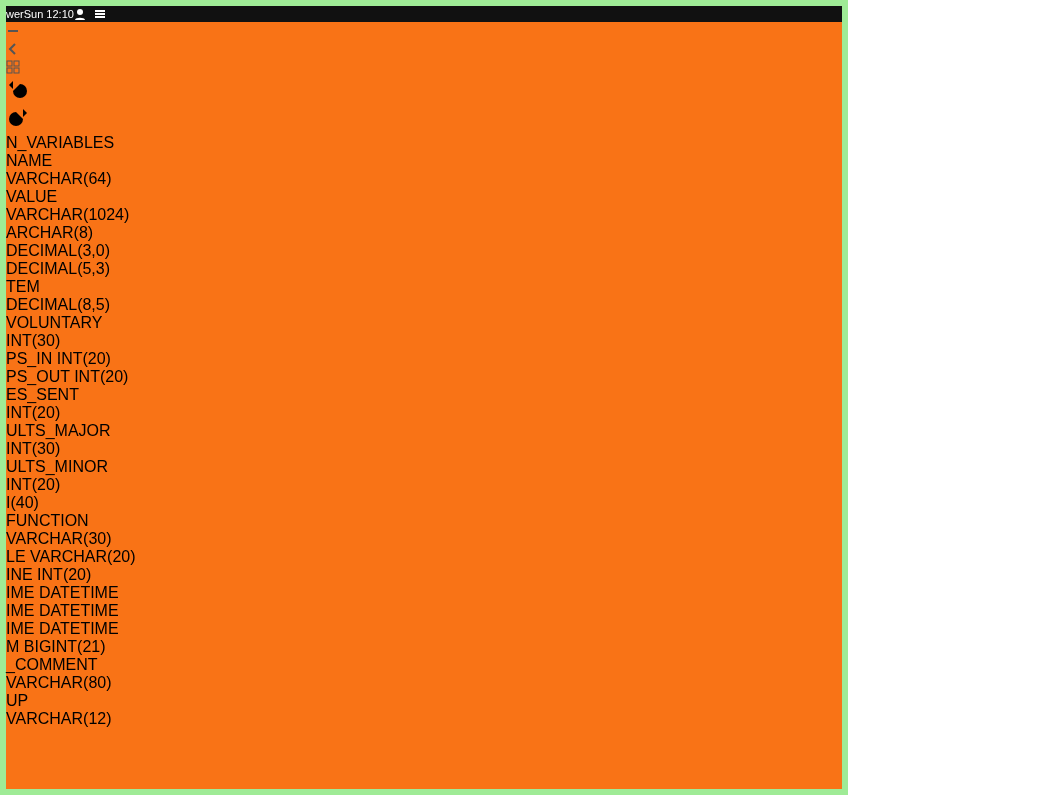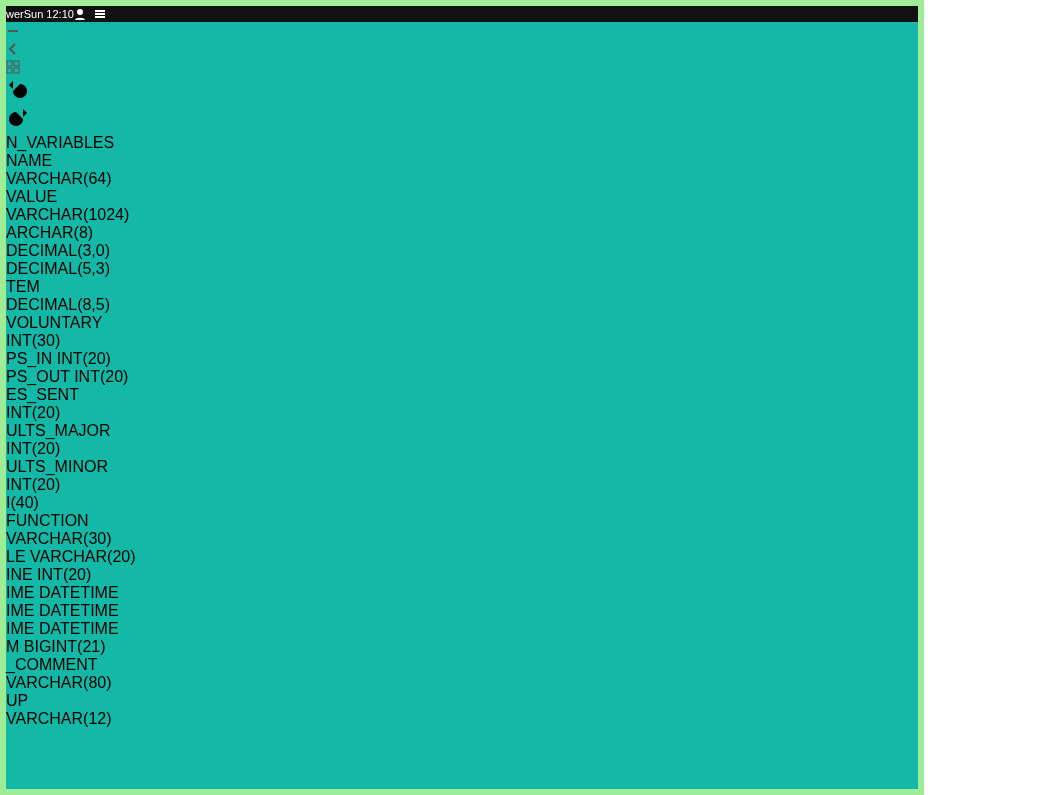--- a/index.html
+++ b/index.html
@@ -5,24 +5,24 @@
 html, body {
   margin: 0;
   padding: 0;
   width: 1060px;
   height: 795px;
   overflow: hidden;
   font-family: Arial, Helvetica, sans-serif;
   background: #fff;
 }
 .frame {
-  width: 924px;
+  width: 848px;
   height: 795px;
   position: relative;
-  background: #14b8a6;
+  background: #f97316;
   border: 6px solid #9feb96;
   box-sizing: border-box;
 }
 .mac-bar {
   position: absolute;
   top: 0; left: 0; right: 0;
   height: 16px;
   background: #111;
   color: #fff;
   font-size: 11px;
@@ -167,21 +167,21 @@
           <div class="r"><span class="dot"></span><span>NAME VARCHAR(64)</span></div>
           <div class="r"><span class="dot"></span><span>VALUE VARCHAR(1024)</span></div>
           <div class="r"><span class="dot"></span><span>ARCHAR(8)</span></div>
           <div class="r"><span class="dot"></span><span>DECIMAL(3,0)</span></div>
           <div class="r"><span class="dot"></span><span>DECIMAL(5,3)</span></div>
           <div class="r"><span class="dot"></span><span>TEM DECIMAL(8,5)</span></div>
           <div class="r"><span class="dot"></span><span>VOLUNTARY INT(30)</span></div>
           <div class="r"><span class="dot"></span><span>PS_IN INT(20)</span></div>
           <div class="r"><span class="dot"></span><span>PS_OUT INT(20)</span></div>
           <div class="r"><span class="dot"></span><span>ES_SENT INT(20)</span></div>
-          <div class="r"><span class="dot"></span><span>ULTS_MAJOR INT(20)</span></div>
+          <div class="r"><span class="dot"></span><span>ULTS_MAJOR INT(30)</span></div>
           <div class="r"><span class="dot"></span><span>ULTS_MINOR INT(20)</span></div>
           <div class="r"><span class="dot"></span><span>I(40)</span></div>
           <div class="r"><span class="dot"></span><span>FUNCTION VARCHAR(30)</span></div>
           <div class="r"><span class="dot"></span><span>LE VARCHAR(20)</span></div>
           <div class="r"><span class="dot"></span><span>INE INT(20)</span></div>
           <div class="r"><span class="dot"></span><span>IME DATETIME</span></div>
           <div class="r"><span class="dot"></span><span>IME DATETIME</span></div>
           <div class="r"><span class="dot"></span><span>IME DATETIME</span></div>
           <div class="r"><span class="dot"></span><span>M BIGINT(21)</span></div>
           <div class="r"><span class="dot"></span><span>_COMMENT VARCHAR(80)</span></div>

